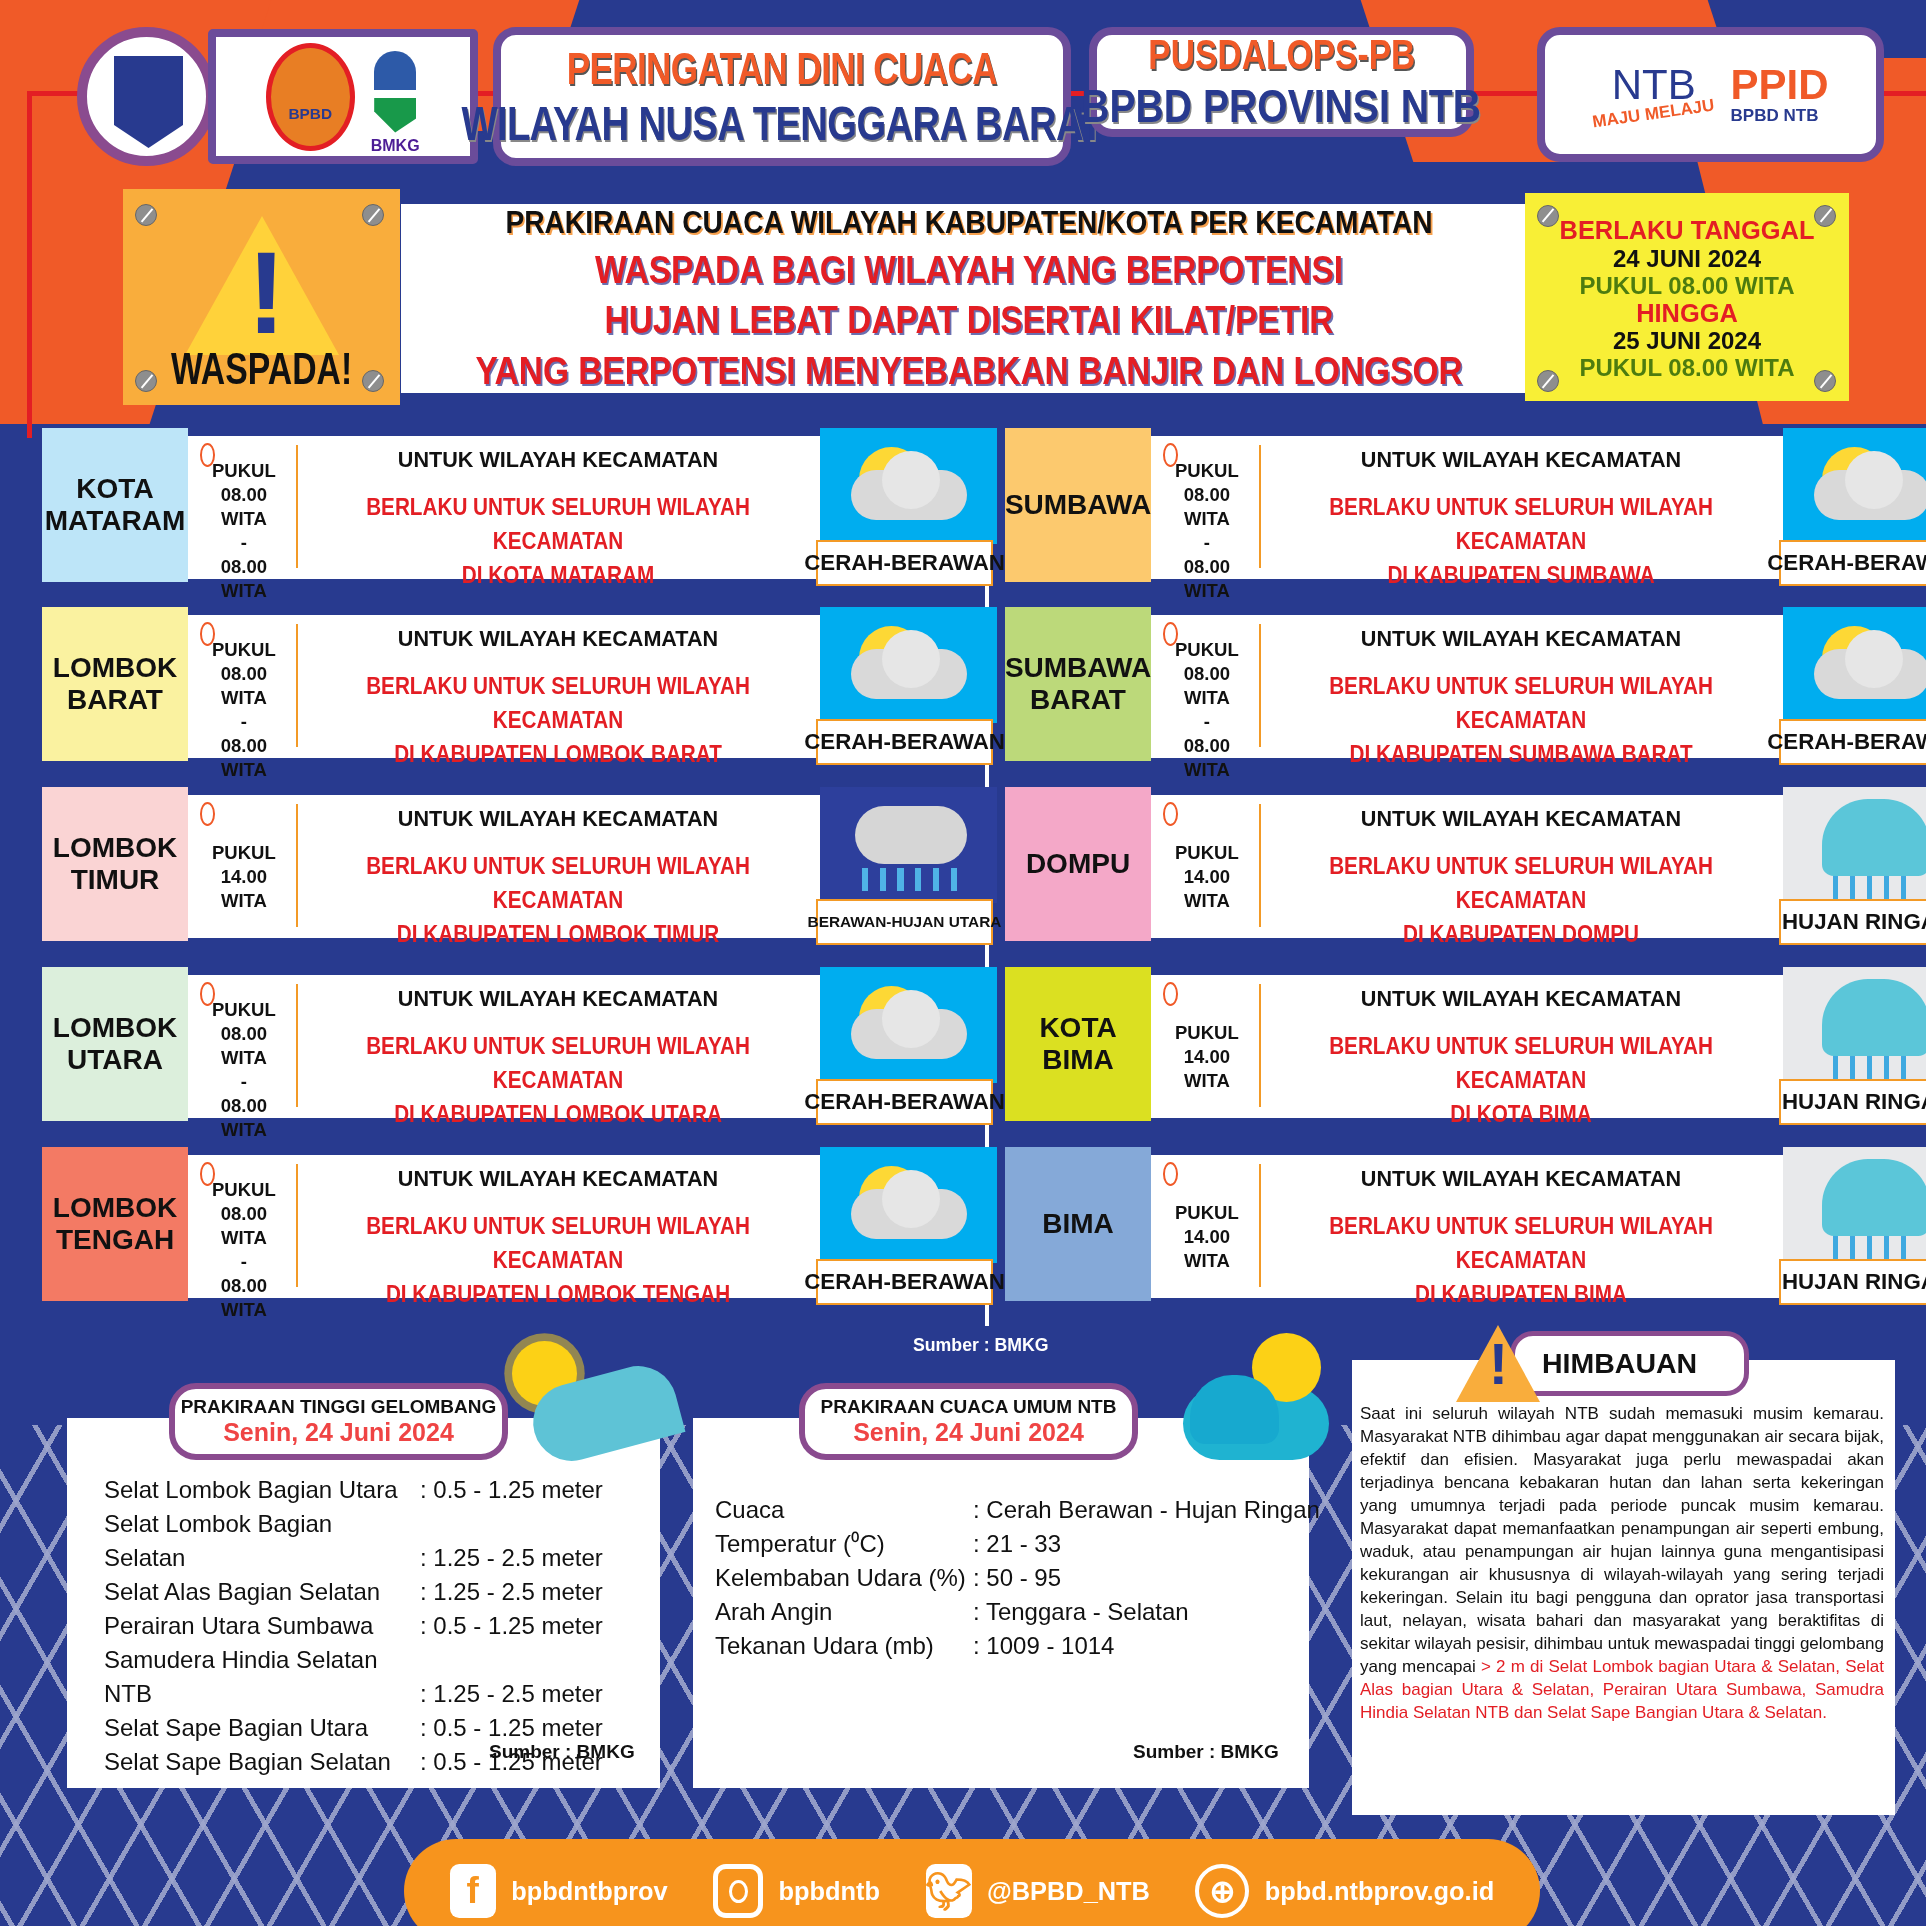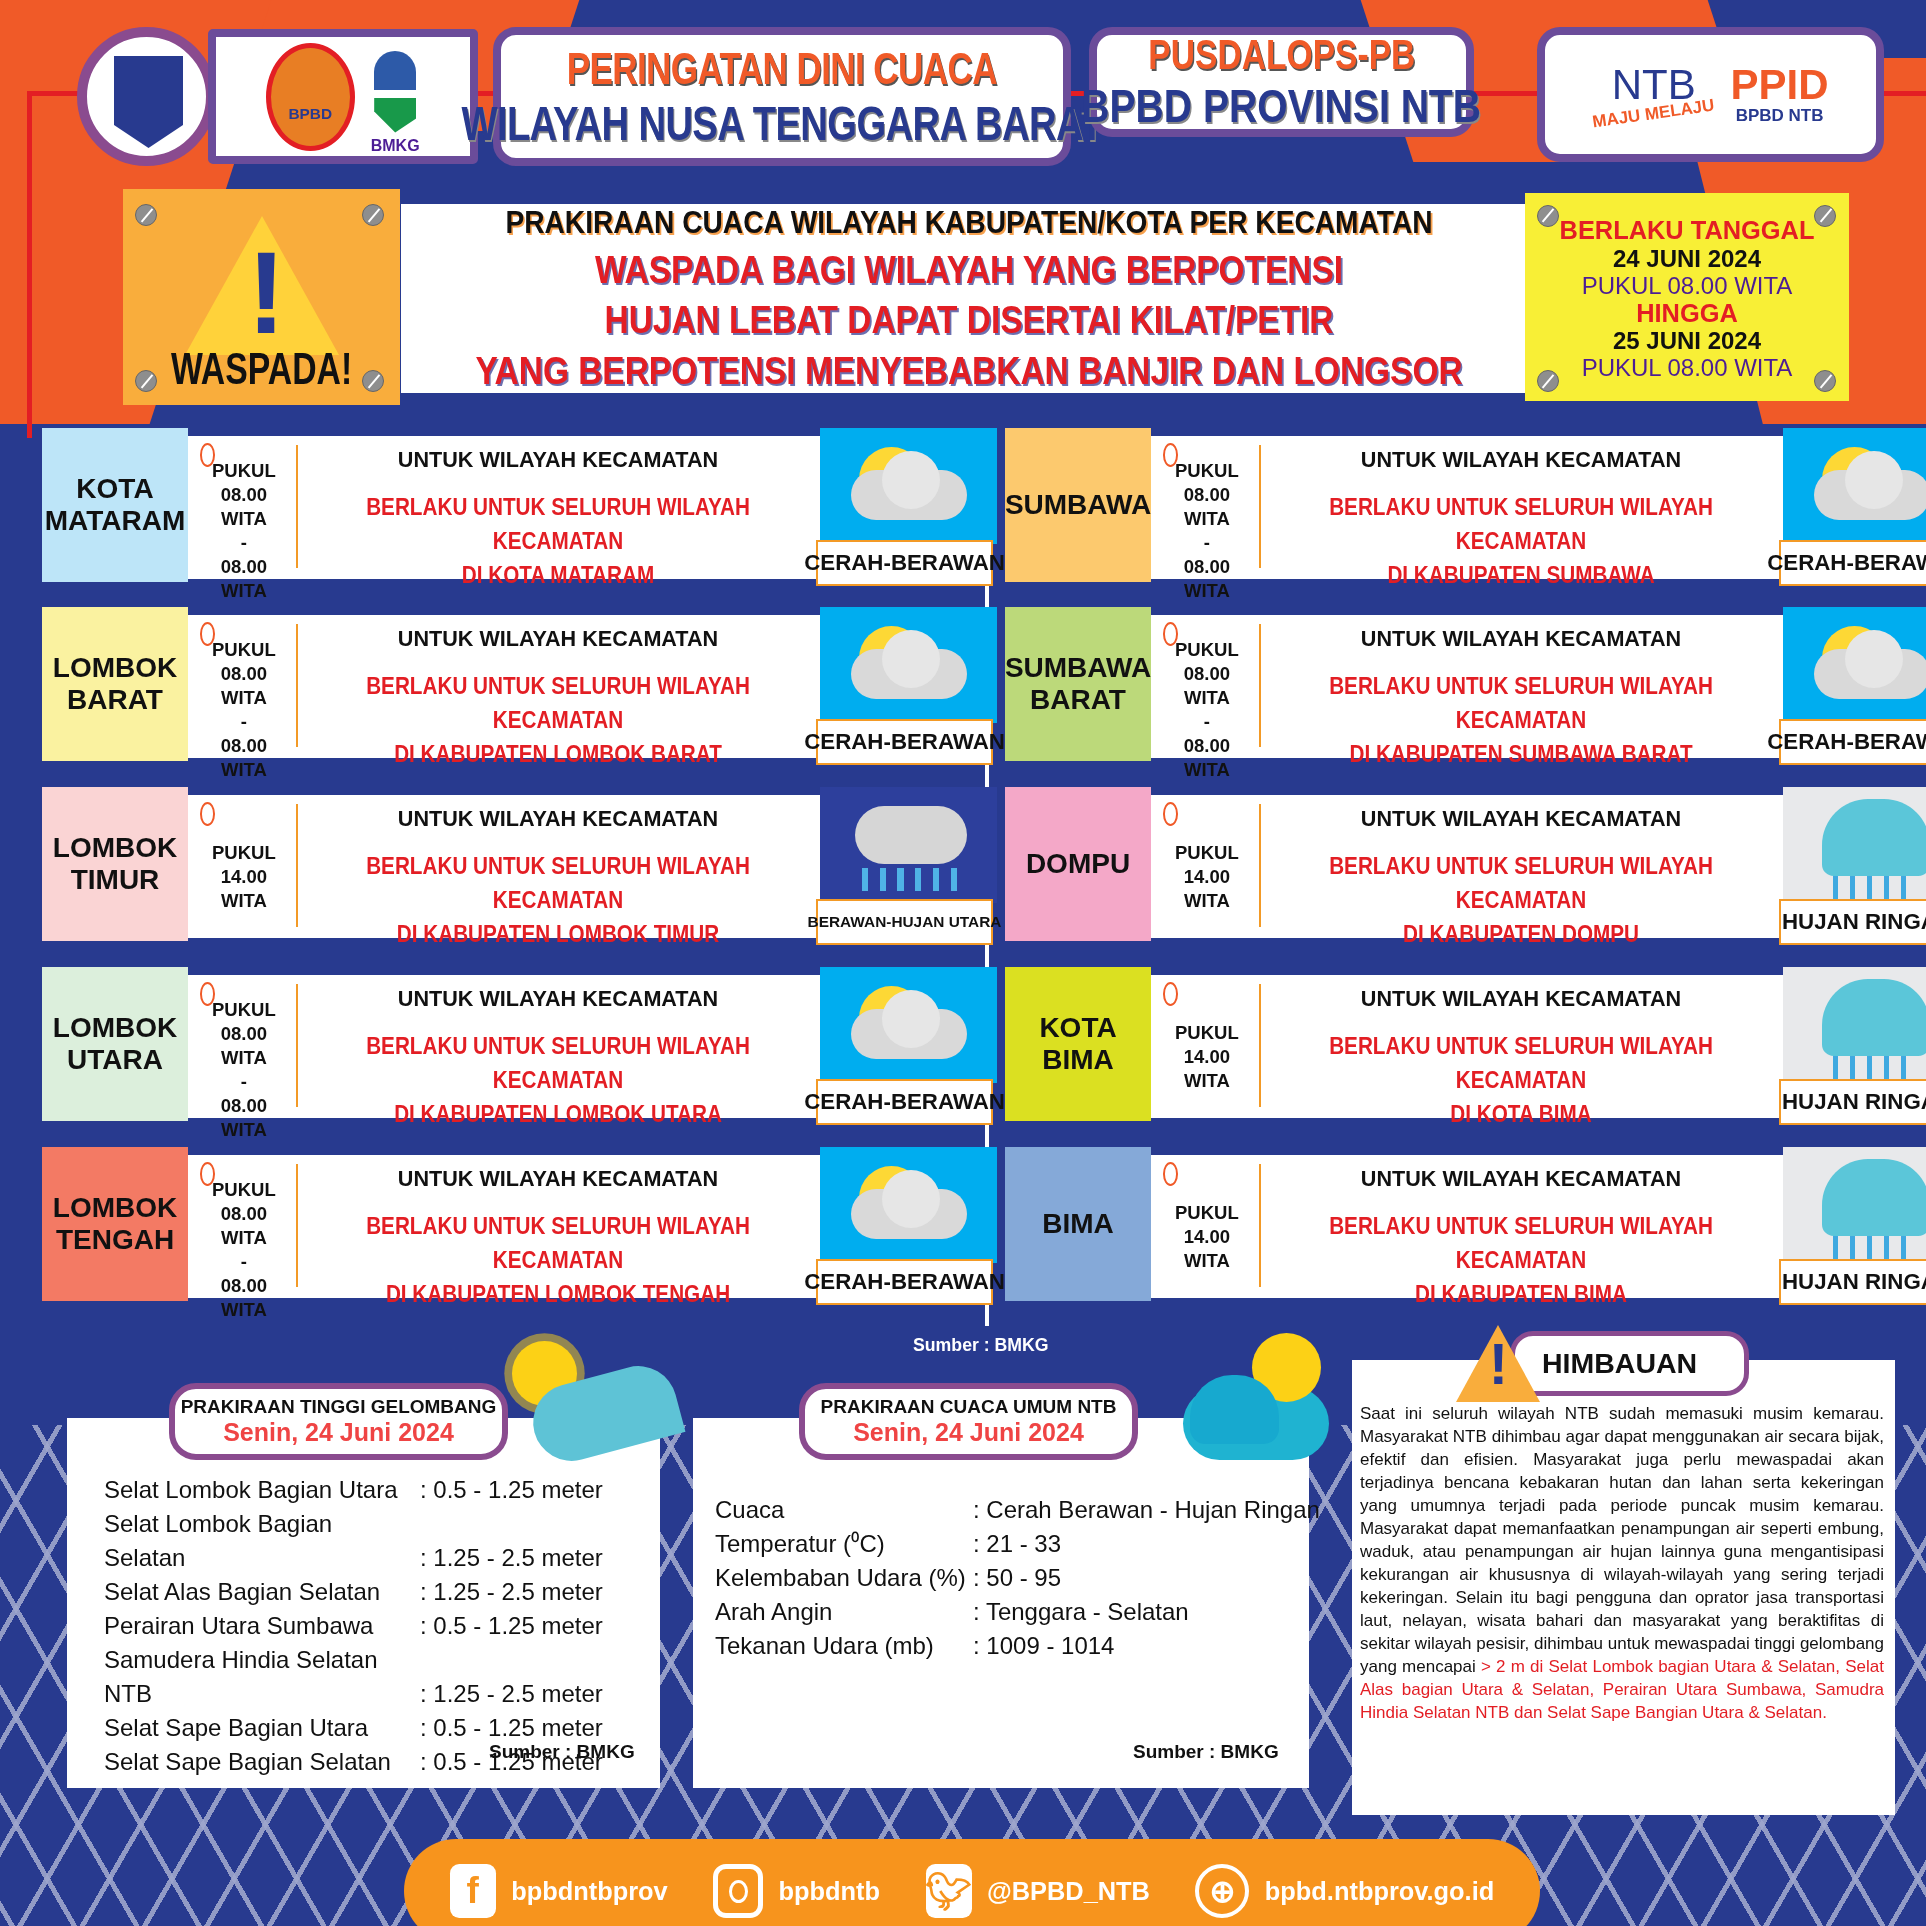--- a/index.html
+++ b/index.html
@@ -31,21 +31,21 @@
 .warn-excl{left:247px;top:235px;width:31px;height:116px;color:#283a8f;font-size:116px;font-weight:700;text-align:center;line-height:116px}
 .warn-label{left:123px;top:343px;width:277px;text-align:center;font-size:45px;font-weight:700;color:#111;transform:scaleX(.75)}
 .screw{position:absolute;width:22.3px;height:22.3px;border-radius:50%;background:#8e8e8e;border:1.5px solid #666}
 .screw::after{content:"";position:absolute;left:9.6px;top:1.5px;width:2.3px;height:17px;background:#fff;transform:rotate(40deg)}
 .warn-white{left:401px;top:204px;width:1136px;height:189px;background:#fff;text-align:center;display:flex;flex-direction:column;justify-content:center}
 .w1{font-size:32px;font-weight:700;color:#111;text-shadow:1.9px 1.9px 0 #f6a04d;transform:scaleX(.88);white-space:nowrap}
 .w2{font-size:38px;font-weight:700;color:#e31e24;text-shadow:1.9px 1.9px 0 #6b6fb0;transform:scaleX(.88);white-space:nowrap;margin-top:7.7px}
 .date-box{left:1525px;top:193px;width:324px;height:208px;background:#f8ef36;text-align:center;padding-top:23px}
 .date-box .r{color:#e31e24;font-size:25.4px;font-weight:700;line-height:28.5px}
 .date-box .k{color:#111;font-size:24px;font-weight:700;line-height:27px}
-.date-box .b{color:#4c1d95;font-size:24px;font-weight:400;line-height:27px}
+.date-box .b{color:#4d7c0f;font-size:24px;font-weight:700;line-height:27px}
 
 .row{position:absolute;height:154px}
 .r-name{position:absolute;left:0;top:0;width:146px;height:154px;display:flex;align-items:center;justify-content:center;text-align:center;font-weight:700;font-size:28px;line-height:32px;color:#111;white-space:pre-line}
 .r-body{position:absolute;left:146px;top:7.7px;width:632px;height:143px;background:#fff}
 .r-clock{position:absolute;left:11.6px;top:7.7px;width:15.4px;height:24px;border:2.3px solid #f05a28;border-radius:50%}
 .r-time{position:absolute;left:15.4px;top:23px;width:81px;text-align:center;font-weight:700;font-size:18.5px;line-height:24px;color:#111;white-space:pre-line}
 .r-div{position:absolute;left:108px;top:9.6px;width:2.3px;height:123px;background:#f39a26}
 .r-head{position:absolute;left:116px;top:11.6px;width:508px;text-align:center;font-weight:700;font-size:21.6px;color:#111}
 .r-desc{position:absolute;left:116px;top:54px;width:508px;text-align:center;font-weight:700;font-size:23px;line-height:34px;color:#e31e24;transform:scaleX(.9)}
 .r-icon{position:absolute;left:778px;top:0;width:177px;height:116px;background:#00adef}
@@ -106,21 +106,21 @@
 </div>
 <div class="pill" style="left:1089px;top:27px;width:385px;height:110px">
   <div class="hdr-t3">PUSDALOPS-PB</div>
   <div class="hdr-t4">BPBD PROVINSI NTB</div>
 </div>
 <div class="pill" style="left:1537px;top:27px;width:347px;height:135px;flex-direction:row;gap:15.4px">
   <div style="text-align:center">
     <div style="font-size:42px;font-weight:400;color:#283a8f;line-height:39px">NTB</div>
     <div style="font-size:17px;font-weight:700;color:#f05a28;transform:rotate(-8deg)">MAJU MELAJU</div>
   </div>
-  <div style="text-align:center">
+  <div style="">
     <div style="font-size:42px;font-weight:700;color:#f05a28;line-height:42px">PPID</div>
     <div style="font-size:17px;font-weight:700;color:#283a8f">BPBD NTB</div>
   </div>
 </div>
 
 <div class="abs warn-orange"></div>
 <div class="abs warn-tri"></div>
 <div class="abs warn-excl">!</div>
 <div class="abs warn-label">WASPADA!</div>
 <div class="screw" style="left:135px;top:204px"></div>

